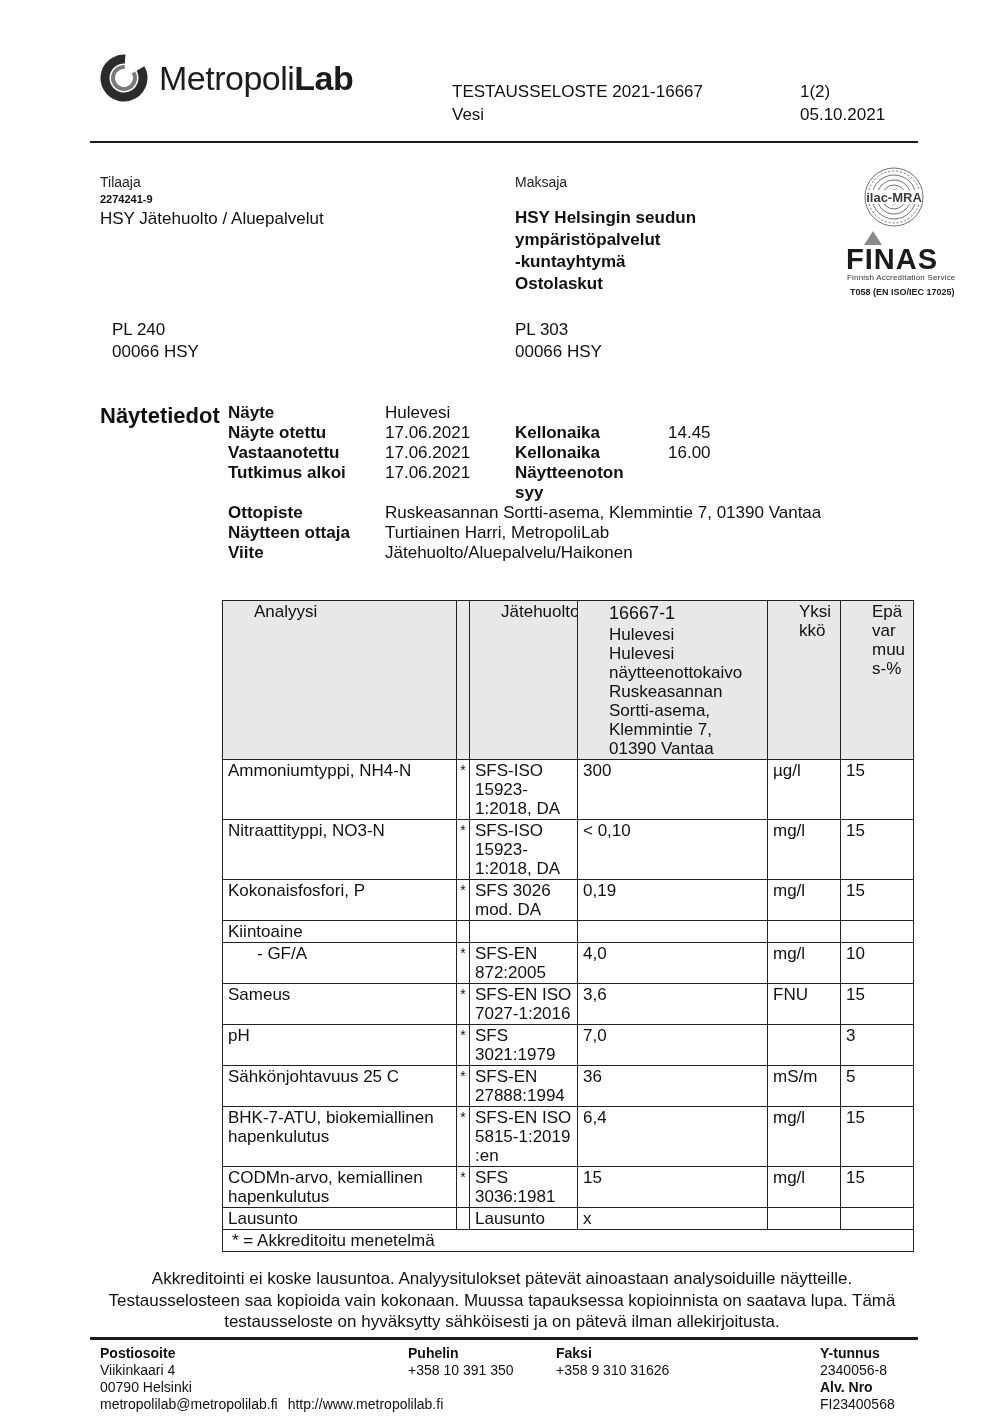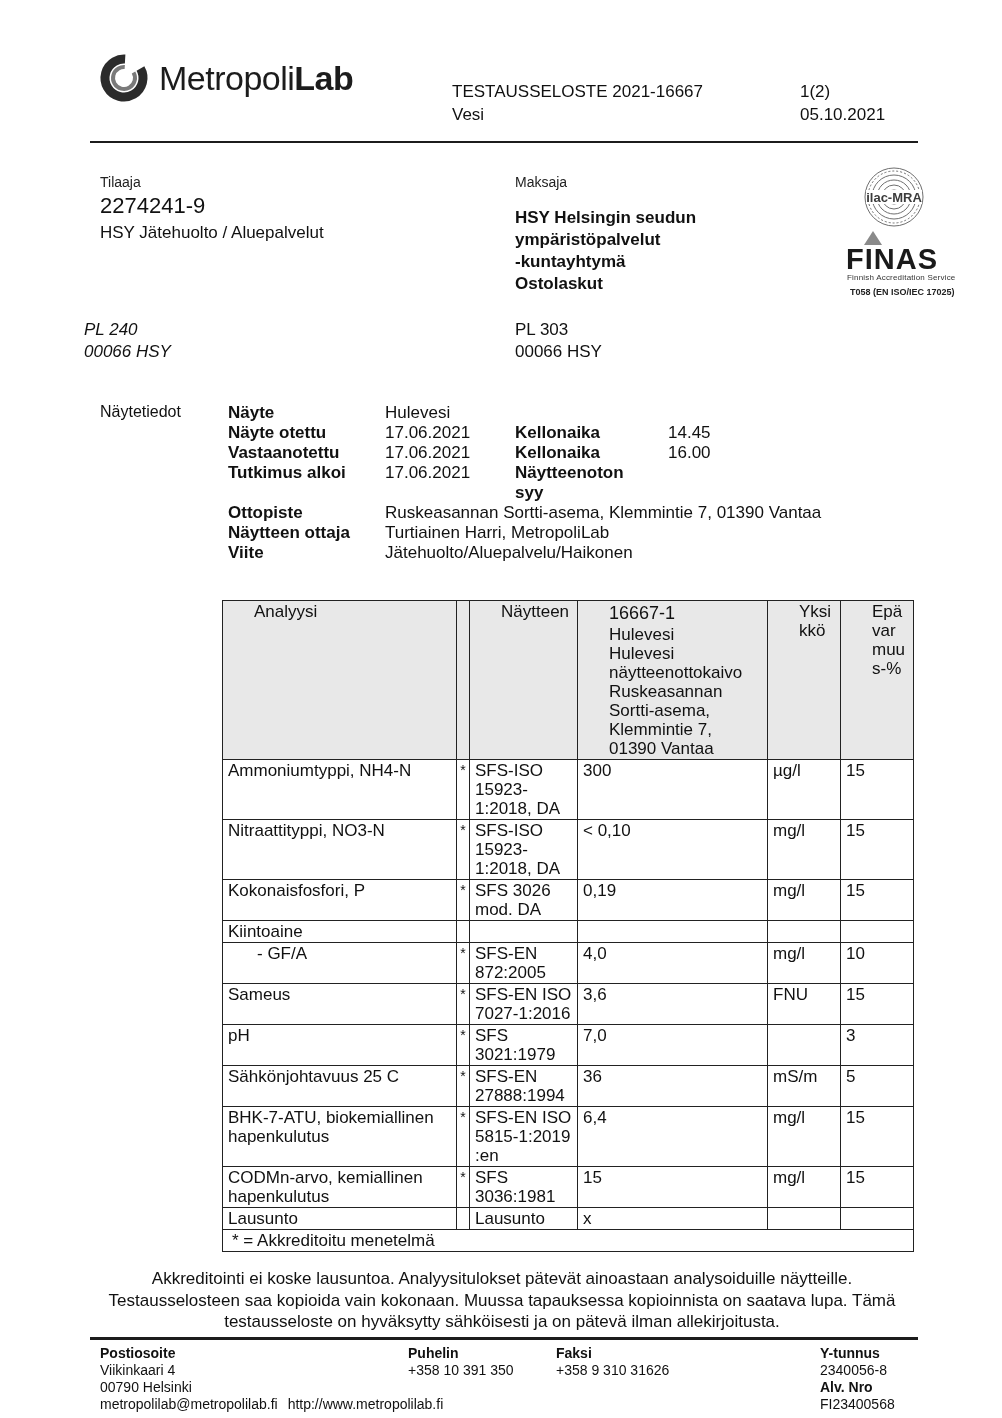--- a/index.html
+++ b/index.html
@@ -11,36 +11,36 @@
   
   .logo{position:absolute;left:98px;top:52px;display:flex;align-items:center;gap:9px;}
   .logo-text{font-size:34px;letter-spacing:-0.5px;color:#1c1c1c;line-height:52px;white-space:nowrap;}
   .logo-text .bold{font-weight:bold;}
   .doc-title{position:absolute;left:452px;top:80px;font-size:17px;line-height:23px;}
   .page-meta{position:absolute;left:800px;top:80px;font-size:17px;line-height:23px;}
   .rule-top{position:absolute;left:90px;top:141px;width:828px;height:2px;background:#1c1c1c;}
   
   .label-small{font-size:14px;color:#222;}
   .client{position:absolute;left:100px;top:174px;}
-  .client-id{font-size:22px;font-weight:normal;margin-top:3px;}
+  .client-id{font-size:11px;font-weight:bold;margin-top:3px;}
   .client-name{font-size:17px;margin-top:4px;}
-  .client-addr{position:absolute;left:84px;top:319px;font-size:17px;line-height:22px;font-style:italic;}
+  .client-addr{position:absolute;left:112px;top:319px;font-size:17px;line-height:22px;}
   .payer{position:absolute;left:515px;top:174px;}
   .payer-name{font-size:17px;font-weight:bold;line-height:22px;margin-top:17px;}
   .payer-addr{position:absolute;left:515px;top:319px;font-size:17px;line-height:22px;}
   
   .badge{position:absolute;left:840px;top:165px;width:108px;}
   .ilac-stamp{display:block;margin:0 auto;}
   .finas-triangle{margin:2px 0 0 24px;width:0;height:0;border-left:9px solid transparent;
     border-right:9px solid transparent;border-bottom:14px solid #8a8a8a;}
   .finas-word{font-size:29px;font-weight:bold;letter-spacing:1px;color:#1a1a1a;line-height:28px;margin-left:6px;}
   .finas-sub{font-size:8px;color:#333;margin-left:7px;letter-spacing:0.2px;white-space:nowrap;}
   .finas-code{font-size:9px;font-weight:bold;color:#222;margin:5px 0 0 10px;white-space:nowrap;}
   
-  .sample-section-label{position:absolute;left:100px;top:403px;font-size:16px;font-weight:normal;}
+  .sample-section-label{position:absolute;left:100px;top:403px;font-size:22px;font-weight:bold;}
   .sample-info{position:absolute;left:228px;top:403px;width:640px;font-size:17px;}
   .si-row{display:grid;grid-template-columns:157px 130px 153px 1fr;line-height:20px;}
   .si-row .lab{font-weight:bold;}
   .si-row .lab2{font-weight:bold;width:118px;}
   .si-row .v.full{grid-column:2 / 5;white-space:nowrap;}
   
   .analysis-table{position:absolute;left:222px;top:600px;width:691px;border-collapse:collapse;
     table-layout:fixed;font-size:17px;}
   .analysis-table th,.analysis-table td{border:1px solid #222;padding:1px 5px;vertical-align:top;
     text-align:left;font-weight:normal;line-height:19px;overflow:hidden;}
@@ -170,21 +170,21 @@
         <col style="width:13px">
         <col style="width:108px">
       <col style="width:190px">
         <col style="width:73px">
         <col style="width:73px">
     </colgroup>
     <thead>
       <tr>
         <th>Analyysi</th>
         <th></th>
-        <th>Näytteen</th>
+        <th>Jätehuolto</th>
         <th>
           <div class="sample-id">16667-1</div>
           <div>Hulevesi</div>
           <div>Hulevesi näytteenottokaivo Ruskeasannan Sortti-asema, Klemmintie 7, 01390 Vantaa</div>
         </th>
         <th class="c-unc">Yksikkö</th>
         <th class="c-unc">Epävarmuus-%</th>
       </tr>
     </thead>
     <tbody>

